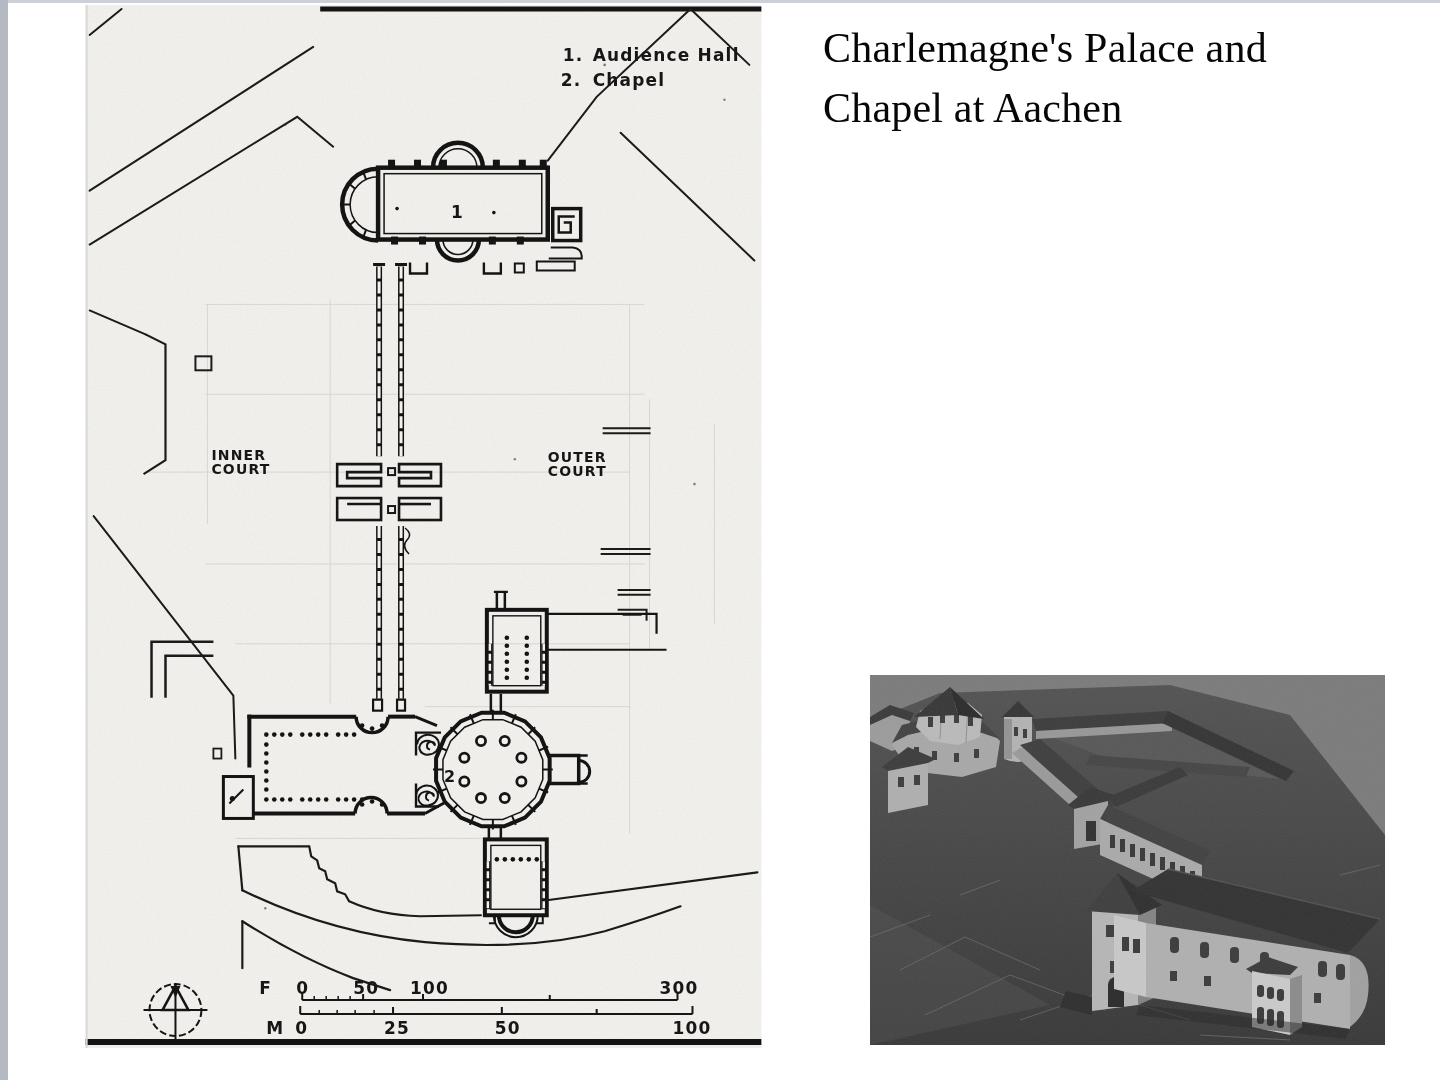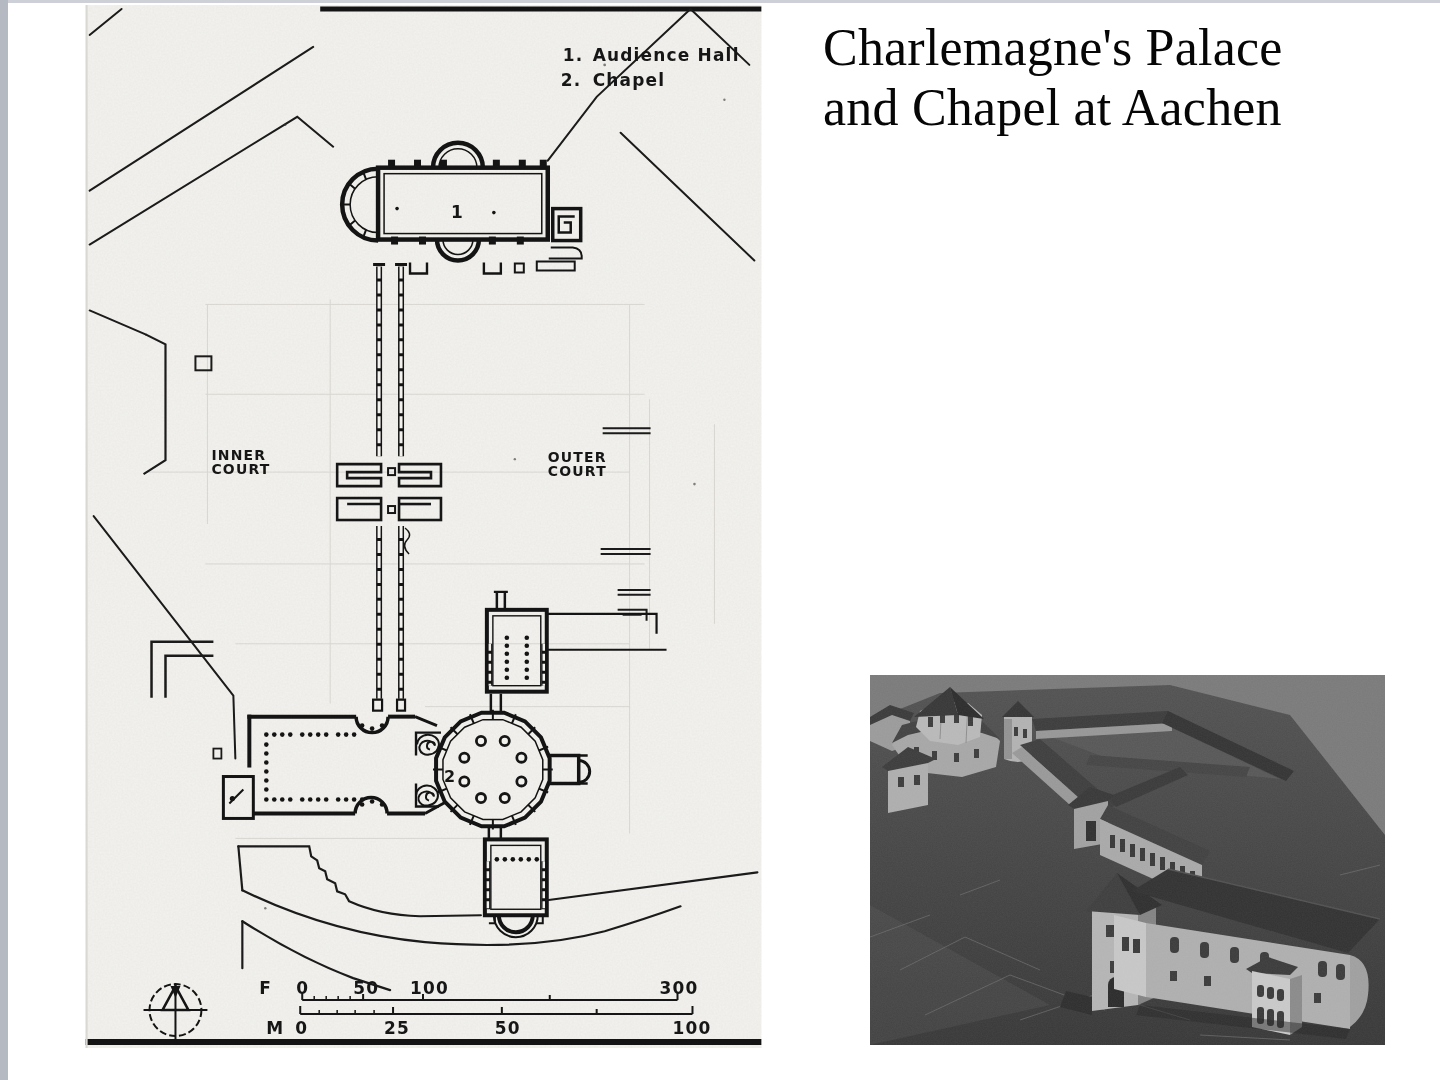--- a/index.html
+++ b/index.html
@@ -4,21 +4,21 @@
 <style>
   html,body{margin:0;padding:0;}
   body{width:1440px;height:1080px;background:#ffffff;overflow:hidden;position:relative;
        font-family:"Liberation Sans","DejaVu Sans",sans-serif;}
   .gutter-left{position:absolute;left:0;top:0;width:8px;height:1080px;background:#b5b9c1;}
   .rule-top{position:absolute;left:8px;top:0;width:1432px;height:3px;background:#cdd1d7;}
   .plan-figure{position:absolute;left:85px;top:5px;width:677px;height:1043px;}
   .plan-figure svg{display:block;width:100%;height:100%;}
   .slide-title{position:absolute;left:823px;top:18px;width:548px;
        font-family:"Liberation Serif","DejaVu Serif",serif;
-       font-size:52px;line-height:60px;color:#060606;letter-spacing:0.2px;}
+       font-size:42px;line-height:60px;color:#060606;letter-spacing:0.2px;}
   .photo-figure{position:absolute;left:870px;top:675px;width:515px;height:370px;}
   .photo-figure svg{display:block;width:100%;height:100%;}
   text{font-family:"DejaVu Sans","Liberation Sans",sans-serif;fill:#161616;}
   .plan-label{font-weight:700;letter-spacing:1.2px;}
 </style>
 </head>
 <body>
 
 <div class="gutter-left"></div>
 <div class="rule-top"></div>

